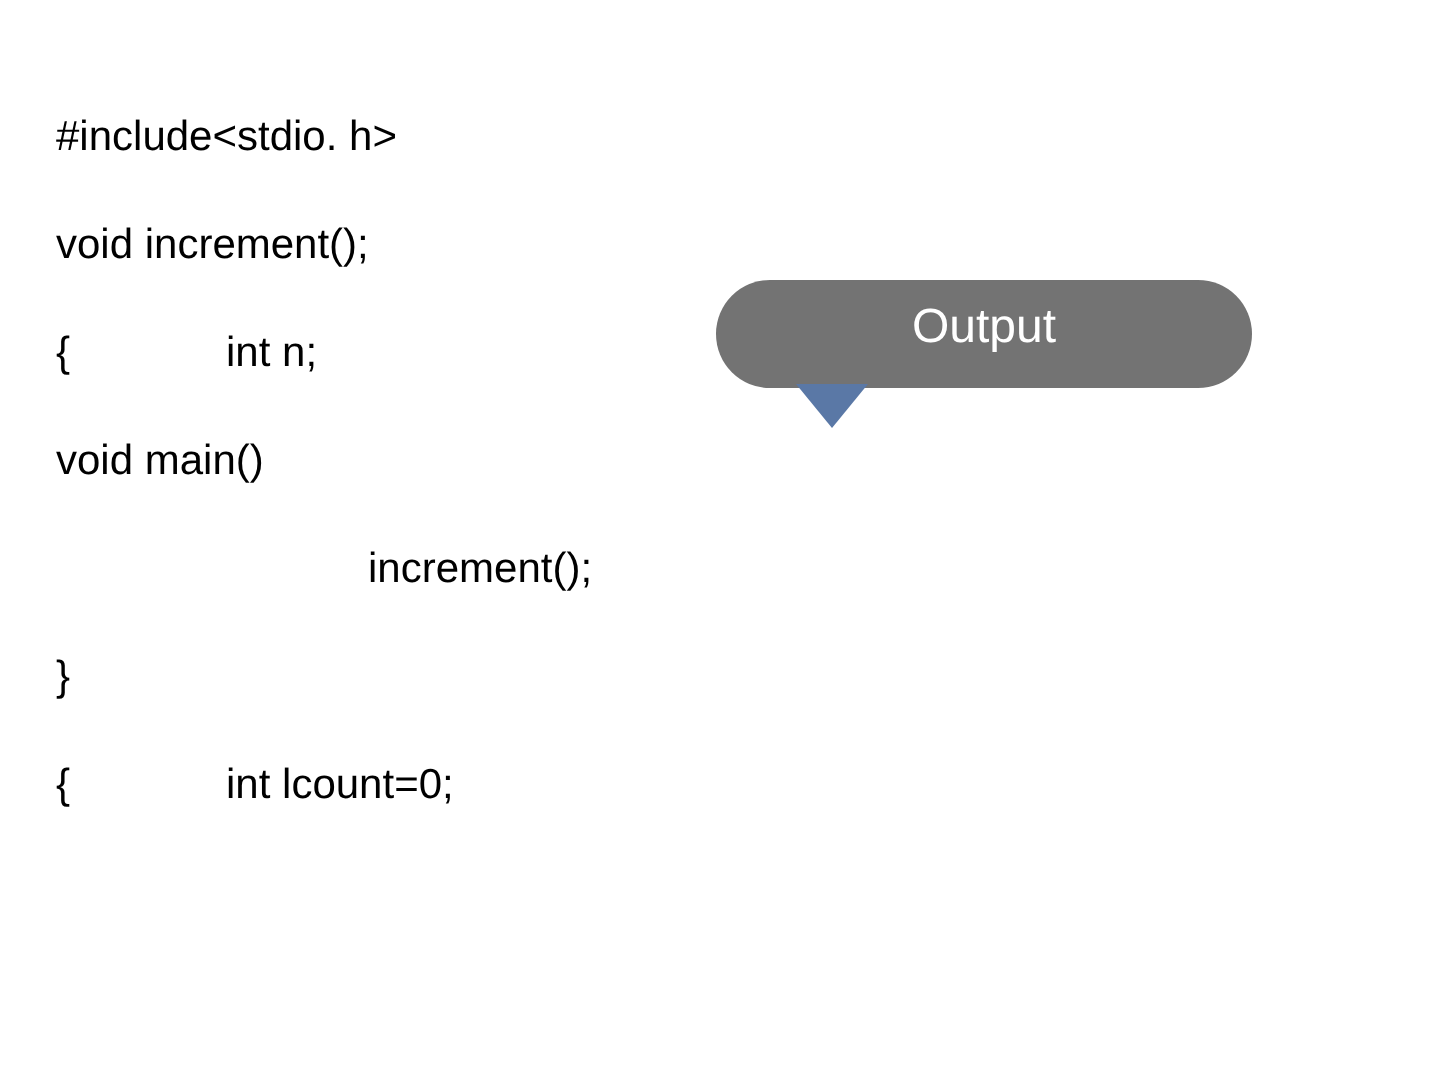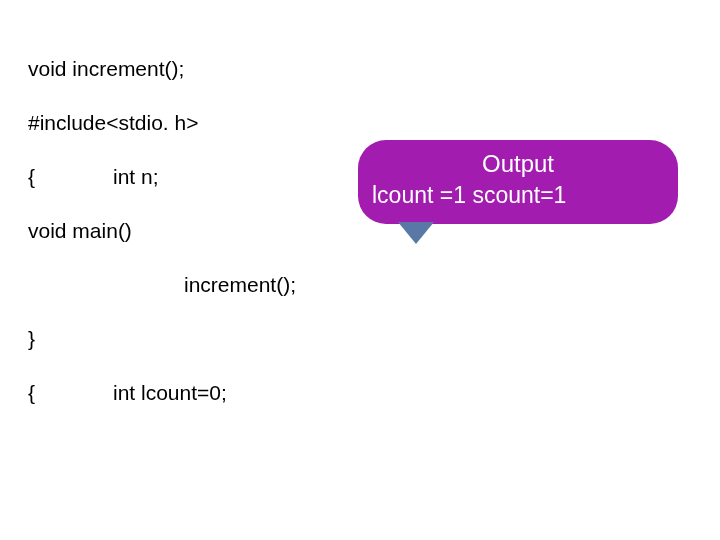--- a/index.html
+++ b/index.html
@@ -24,22 +24,22 @@
   }
   .code-line {
     display: block;
   }
   .indent1 { padding-left: 78px; }
   .indent2 { padding-left: 156px; }
   .callout {
     position: absolute;
     left: 358px;
     top: 140px;
-    width: 320px;
-    background: #a21caf;
+    width: 268px;
+    background: #737373;
     border-radius: 28px;
     padding: 10px 14px 14px 14px;
     box-sizing: border-box;
   }
   .callout-title {
     color: #fff;
     font-size: 24px;
     text-align: center;
     margin-bottom: 2px;
   }
@@ -57,31 +57,30 @@
     height: 0;
     border-left: 18px solid transparent;
     border-right: 18px solid transparent;
     border-top: 22px solid #5a78a6;
   }
 </style>
 </head>
 <body>
 
 <div class="code-area">
+<span class="code-line">#include&lt;stdio. h&gt;</span>
 <span class="code-line">void increment();</span>
-<span class="code-line">#include&lt;stdio. h&gt;</span>
 <span class="code-line"><span>{</span><span class="indent1" style="display:inline-block;">int n;</span></span>
 <span class="code-line">void main()</span>
 <span class="code-line indent2">increment();</span>
 <span class="code-line">}</span>
 <span class="code-line"><span>{</span><span class="indent1" style="display:inline-block;">int lcount=0;</span></span>
 
 
 
 
 
 </div>
 
 <div class="callout">
   <div class="callout-title">Output</div>
-  <div class="callout-row">lcount =1  scount=1</div>
   <div class="callout-tail"></div>
 </div>
 
 </body></html>

